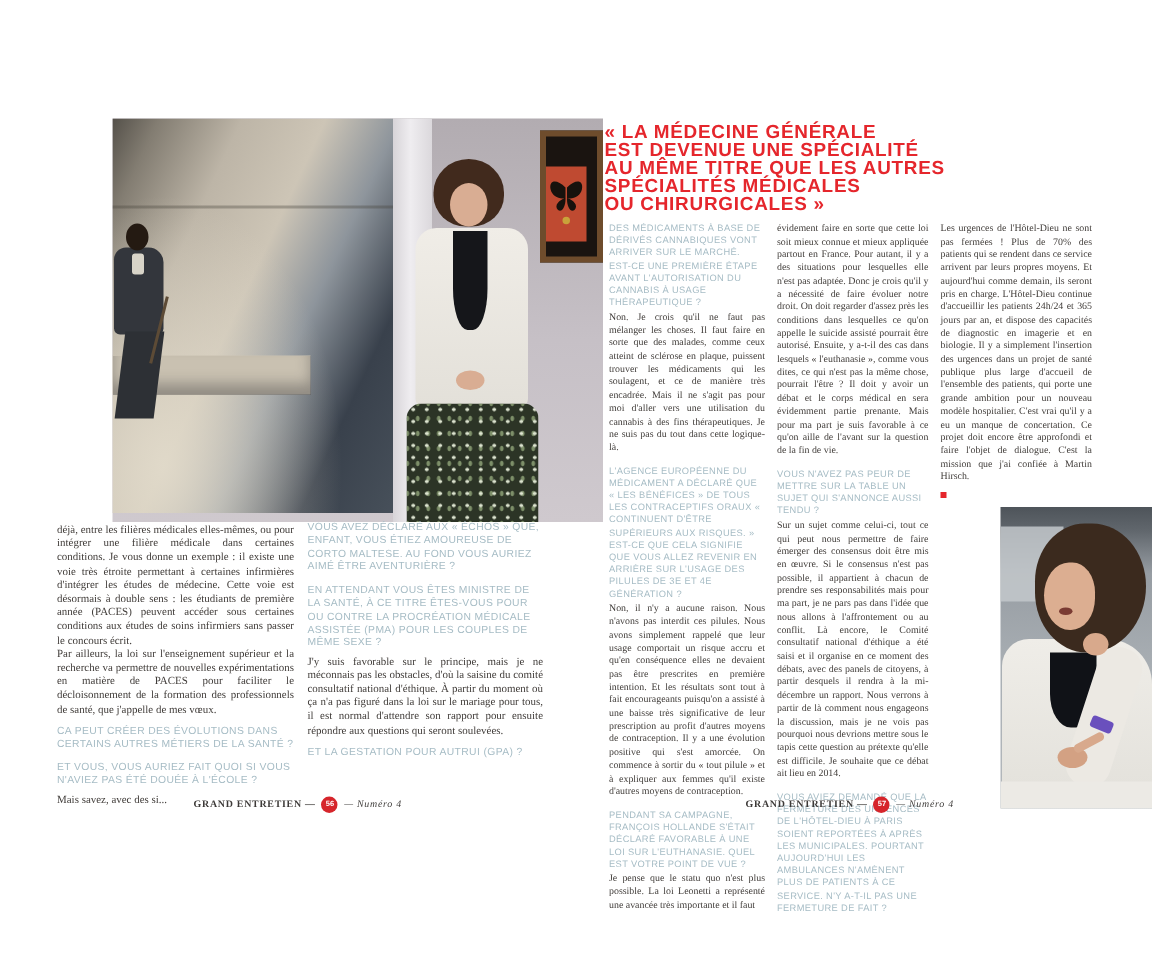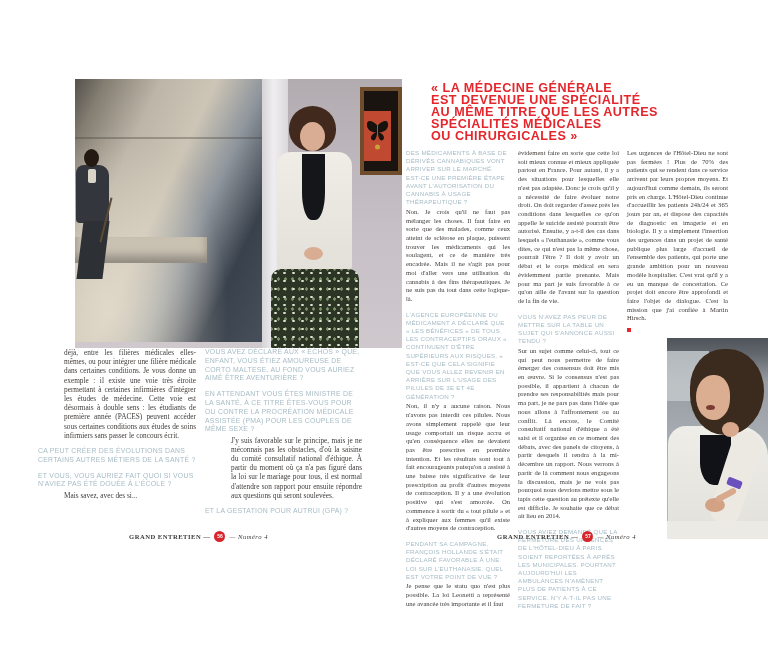--- a/index.html
+++ b/index.html
@@ -5,26 +5,26 @@
   html,body{margin:0;padding:0;background:#ffffff;}
   .canvas{position:relative;width:768px;height:647px;background:#ffffff;overflow:hidden;
           font-family:"Liberation Serif",serif;color:#403c39;}
 
   
   .col{position:absolute;}
   .q{color:#a6bcc5;font-family:"Liberation Sans",sans-serif;font-weight:normal;
      letter-spacing:0.25px;margin:7px 0 1.5px;}
   .a{margin:0;text-align:justify;}
   .page-left .q{font-size:6.9px;line-height:8.8px;}
-  .page-left .a{font-size:7.3px;line-height:9.2px;margin-left:26px;}
+  .page-left .a{font-size:7.3px;line-height:9.2px;}
   .page-right .q{font-size:6.2px;line-height:8.2px;}
   .page-right .a{font-size:6.6px;line-height:8.7px;}
   .pullquote{position:absolute;left:403px;top:82px;width:300px;margin:0;
      color:#e5262c;font-family:"Liberation Sans",sans-serif;font-weight:bold;
-     font-size:12.6px;line-height:12px;letter-spacing:0.5px;white-space:pre-line;padding-left:28px;}
+     font-size:12.6px;line-height:12px;letter-spacing:0.5px;white-space:pre-line;}
   .end-mark{width:3.5px;height:3.5px;background:#e5262c;margin-top:5px;}
 
   
   .footer{position:absolute;top:531px;width:327px;display:flex;align-items:center;
      justify-content:center;gap:4px;font-size:6.6px;letter-spacing:0.5px;color:#3d3a38;}
   .f-label{font-weight:bold;font-variant:small-caps;}
   .f-page{display:inline-block;width:11px;height:11px;border-radius:50%;background:#d6252b;
      color:#fff;font-family:"Liberation Sans",sans-serif;font-size:5px;line-height:11px;
      text-align:center;font-weight:bold;letter-spacing:0;}
   .f-issue{font-style:italic;}
@@ -107,20 +107,21 @@
             <path d="M13 14 C7 8 2 9 3 15 C4 20 9 22 13 21 C9 22 5 26 8 29 C11 31 13 26 13 22 Z" fill="#17120d"></path>
             <path d="M14 14 C20 8 25 9 24 15 C23 20 18 22 14 21 C18 22 22 26 19 29 C16 31 14 26 14 22 Z" fill="#17120d"></path>
             <circle cx="13.5" cy="36" r="2.5" fill="#c9a23a"></circle>
           </svg>
         </div>
       </div>
     </figure>
 
     <div class="col page-left" style="left:38px;top:348px;width:158px;">
       <p class="a">déjà, entre les filières médicales elles-mêmes, ou pour intégrer une filière médicale dans certaines conditions. Je vous donne un exemple : il existe une voie très étroite permettant à certaines infirmières d'intégrer les études de médecine. Cette voie est désormais à double sens : les étudiants de première année (PACES) peuvent accéder sous certaines conditions aux études de soins infirmiers sans passer le concours écrit.</p>
+      <p class="a">Par ailleurs, la loi sur l'enseignement supérieur et la recherche va permettre de nouvelles expérimentations en matière de PACES pour faciliter le décloisonnement de la formation des professionnels de santé, que j'appelle de mes vœux.</p>
       <p class="q">CA PEUT CRÉER DES ÉVOLUTIONS DANS CERTAINS AUTRES MÉTIERS DE LA SANTÉ ?</p>
       <p class="q">ET VOUS, VOUS AURIEZ FAIT QUOI SI VOUS N'AVIEZ PAS ÉTÉ DOUÉE À L'ÉCOLE ?</p>
       <p class="a">Mais savez, avec des si...</p>
     </div>
 
     <div class="col page-left" style="left:205px;top:348px;width:157px;">
       <p class="q" style="margin-top:0;">VOUS AVEZ DÉCLARÉ AUX « ÉCHOS » QUE, ENFANT, VOUS ÉTIEZ AMOUREUSE DE CORTO MALTESE. AU FOND VOUS AURIEZ AIMÉ ÊTRE AVENTURIÈRE ?</p>
       <p class="q">EN ATTENDANT VOUS ÊTES MINISTRE DE LA SANTÉ, À CE TITRE ÊTES-VOUS POUR OU CONTRE LA PROCRÉATION MÉDICALE ASSISTÉE (PMA) POUR LES COUPLES DE MÊME SEXE ?</p>
       <p class="a">J'y suis favorable sur le principe, mais je ne méconnais pas les obstacles, d'où la saisine du comité consultatif national d'éthique. À partir du moment où ça n'a pas figuré dans la loi sur le mariage pour tous, il est normal d'attendre son rapport pour ensuite répondre aux questions qui seront soulevées.</p>
       <p class="q">ET LA GESTATION POUR AUTRUI (GPA) ?</p>

